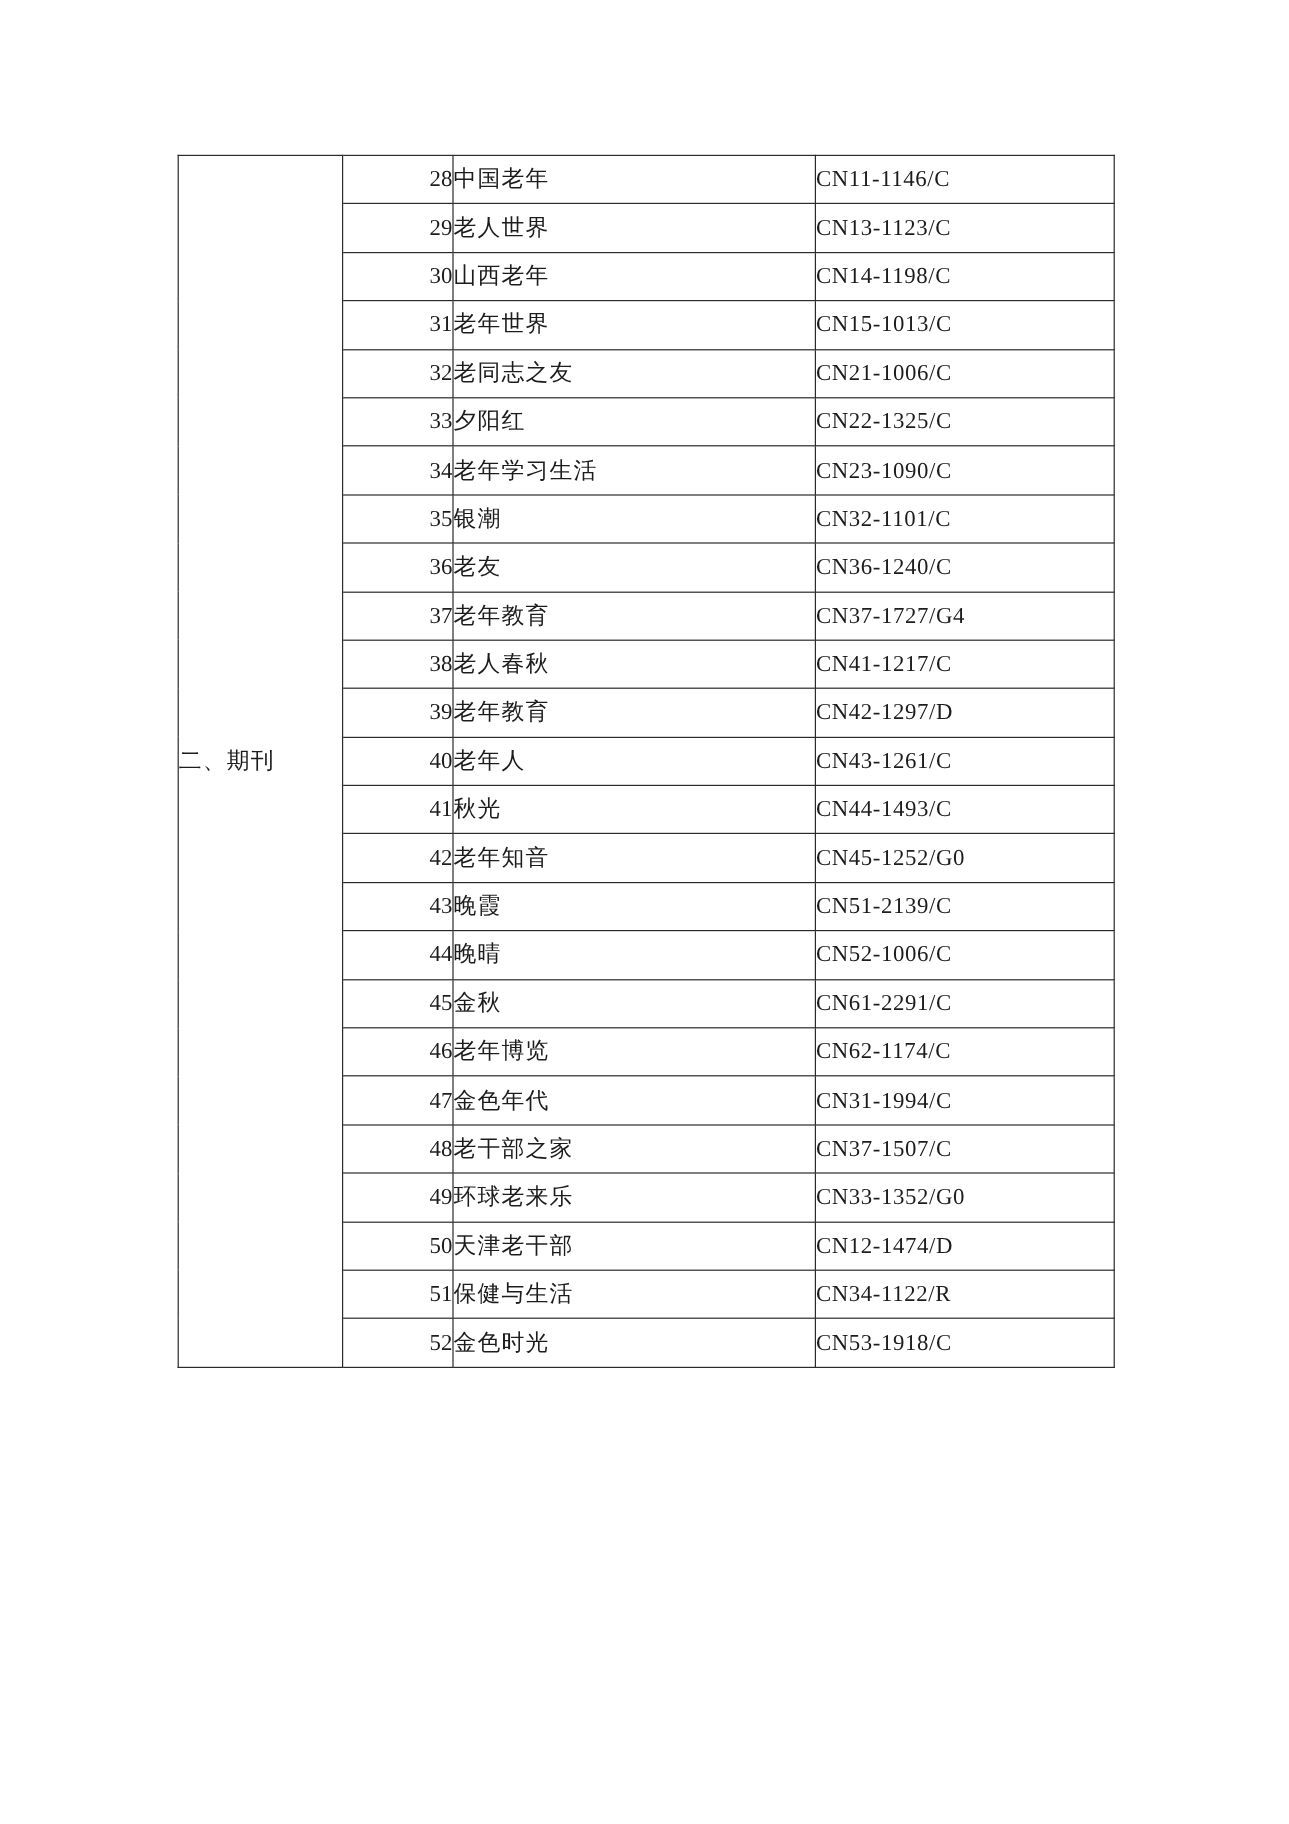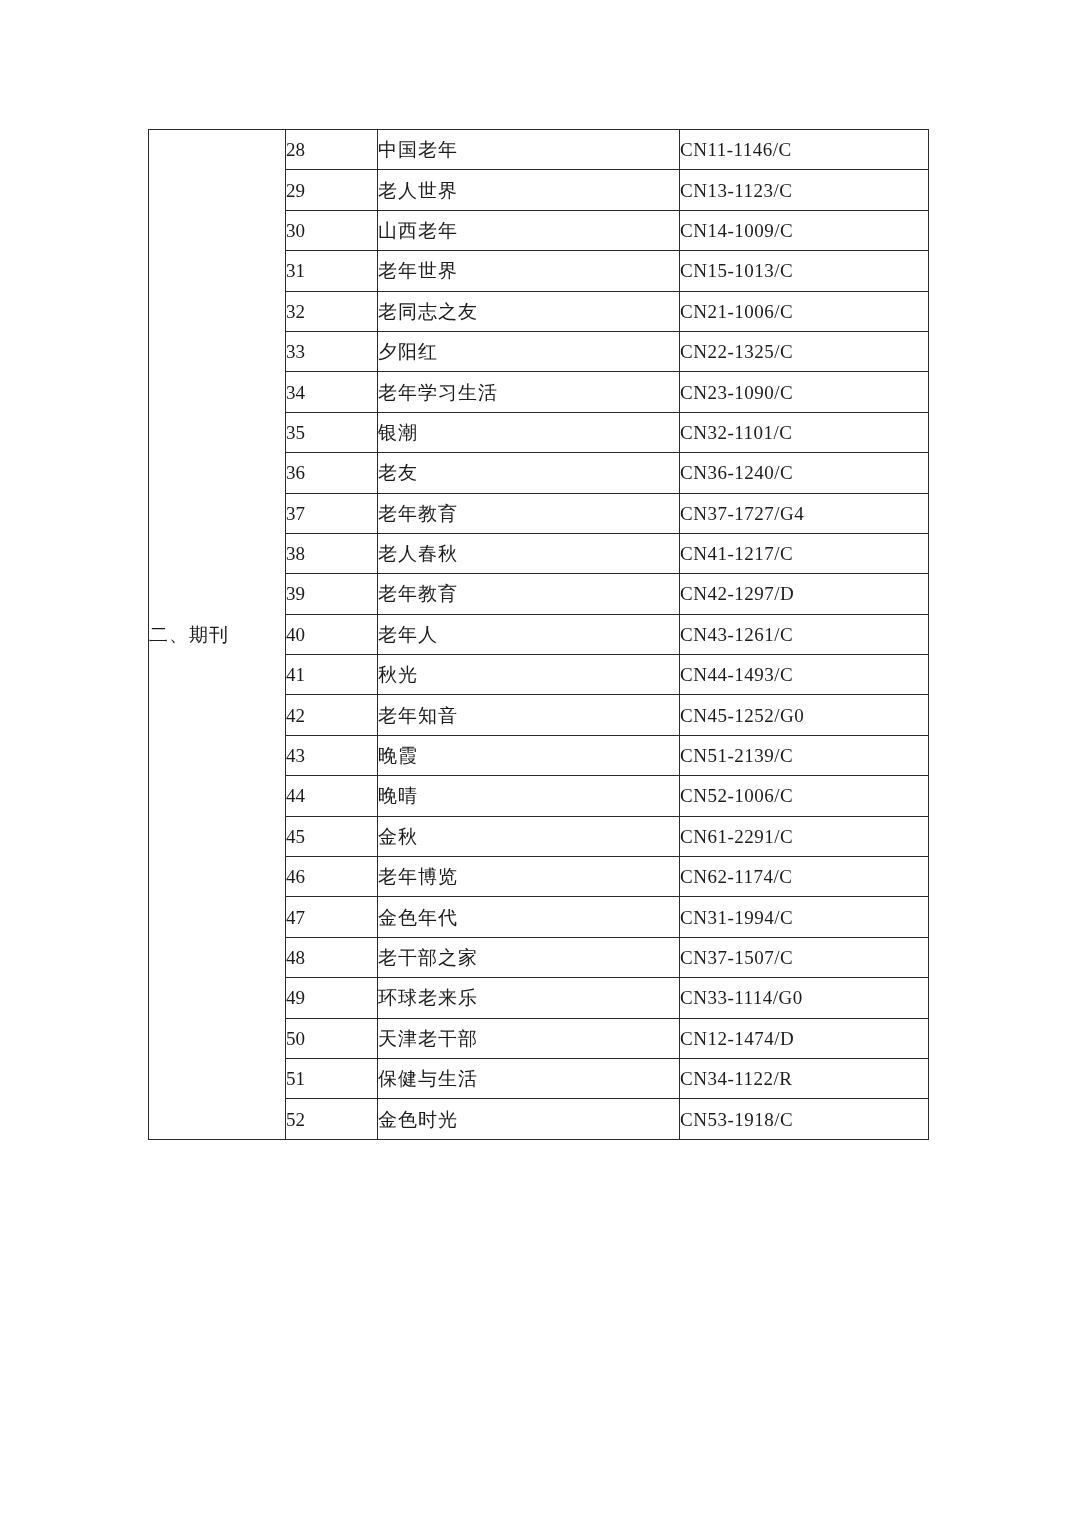--- a/index.html
+++ b/index.html
@@ -40,21 +40,21 @@
   }
   td.category-cell {
     width: 136px;
     padding-left: 14px;
     font-size: 20px;
     letter-spacing: 1px;
     vertical-align: middle;
   }
   td.num-cell {
     width: 91px;
-    text-align: left;
+    text-align: right;
   }
   td.name-cell {
     width: 301px;
     padding-left: 12px;
     font-size: 20px;
     letter-spacing: 1px;
   }
   td.code-cell {
     width: 248px;
     padding-left: 13px;
@@ -75,21 +75,21 @@
           <td class="code-cell">CN11-1146/C</td>
         </tr>
         <tr>
           <td class="num-cell">29</td>
           <td class="name-cell">老人世界</td>
           <td class="code-cell">CN13-1123/C</td>
         </tr>
         <tr>
           <td class="num-cell">30</td>
           <td class="name-cell">山西老年</td>
-          <td class="code-cell">CN14-1009/C</td>
+          <td class="code-cell">CN14-1198/C</td>
         </tr>
         <tr>
           <td class="num-cell">31</td>
           <td class="name-cell">老年世界</td>
           <td class="code-cell">CN15-1013/C</td>
         </tr>
         <tr>
           <td class="num-cell">32</td>
           <td class="name-cell">老同志之友</td>
           <td class="code-cell">CN21-1006/C</td>
@@ -170,21 +170,21 @@
           <td class="code-cell">CN31-1994/C</td>
         </tr>
         <tr>
           <td class="num-cell">48</td>
           <td class="name-cell">老干部之家</td>
           <td class="code-cell">CN37-1507/C</td>
         </tr>
         <tr>
           <td class="num-cell">49</td>
           <td class="name-cell">环球老来乐</td>
-          <td class="code-cell">CN33-1114/G0</td>
+          <td class="code-cell">CN33-1352/G0</td>
         </tr>
         <tr>
           <td class="num-cell">50</td>
           <td class="name-cell">天津老干部</td>
           <td class="code-cell">CN12-1474/D</td>
         </tr>
         <tr>
           <td class="num-cell">51</td>
           <td class="name-cell">保健与生活</td>
           <td class="code-cell">CN34-1122/R</td>

